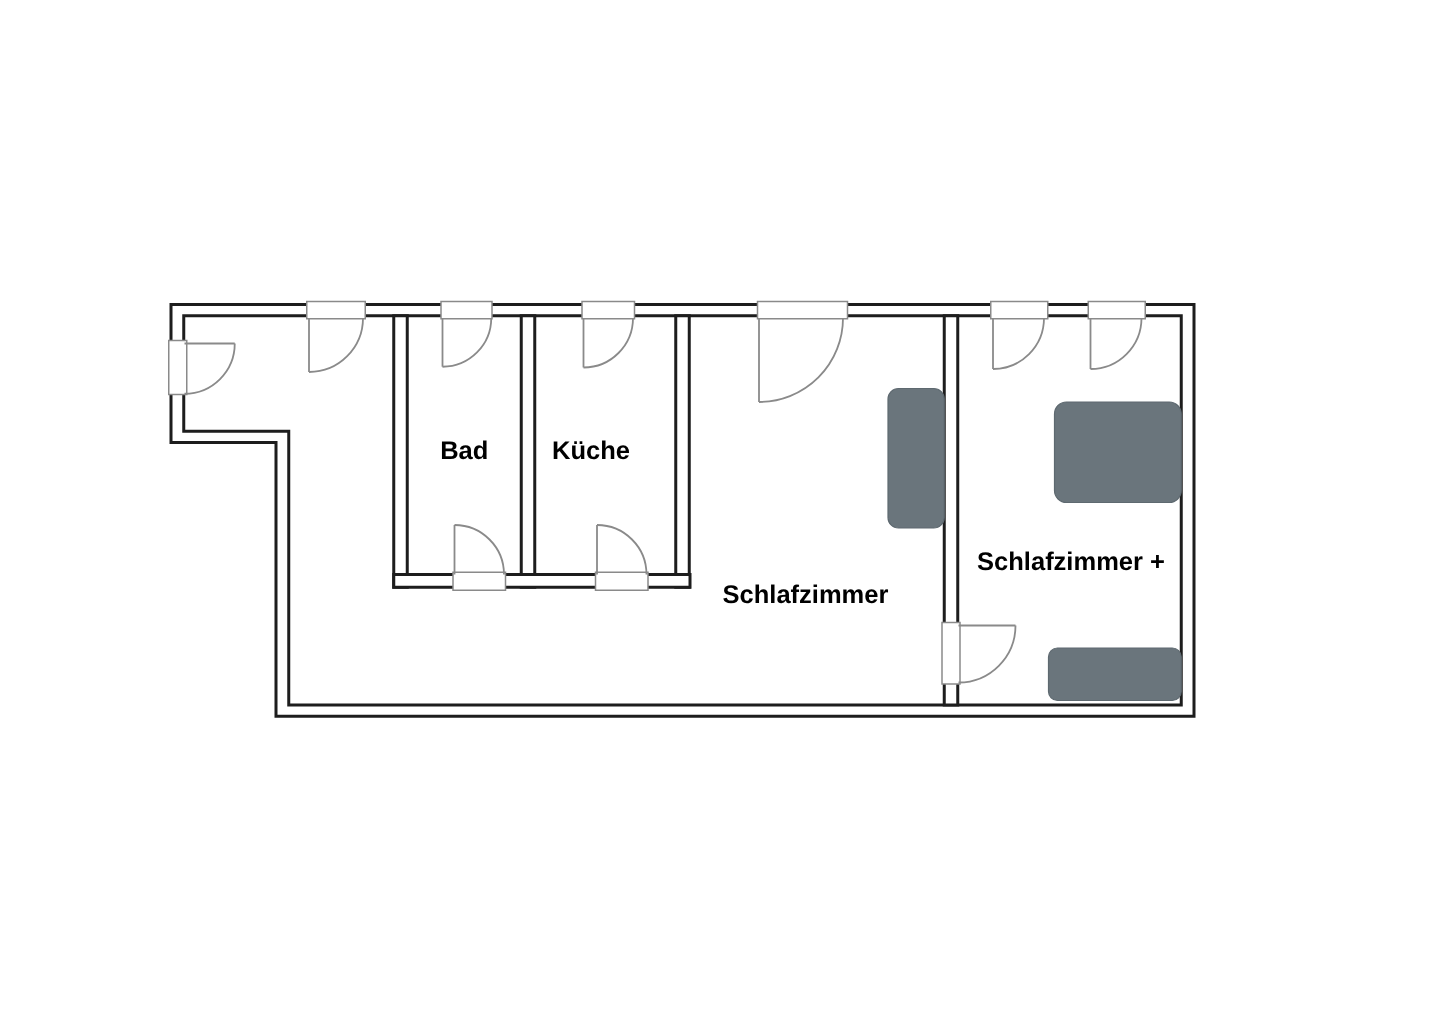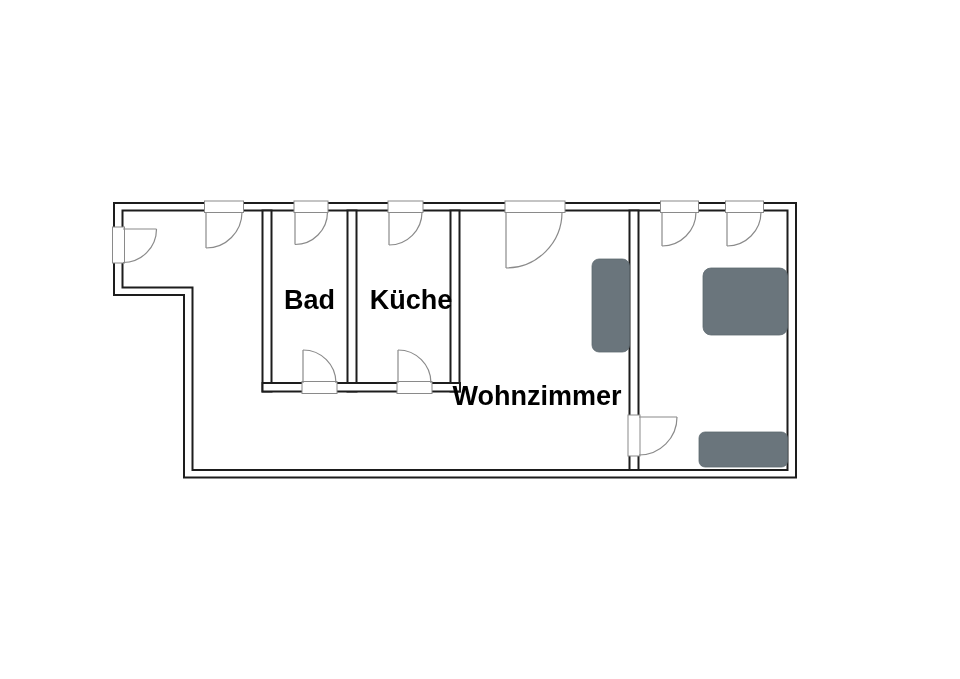--- a/index.html
+++ b/index.html
@@ -12,21 +12,21 @@
   html,body{margin:0;padding:0;background:var(--bg);}
   .stage{position:relative;width:960px;height:679px;background:var(--bg);overflow:hidden;
          font-family:"Liberation Sans", sans-serif;}
   svg{position:absolute;left:0;top:0;}
   .wall{fill:none;stroke:var(--wall);stroke-width:2;}
   .pwall{fill:var(--bg);stroke:var(--wall);stroke-width:2;}
   .dframe{fill:var(--bg);stroke:var(--door);stroke-width:1;}
   .dsym{fill:none;stroke:var(--door);stroke-width:1.2;}
   .furn{fill:var(--furn);stroke:#5e6970;stroke-width:0.8;}
   .label{position:absolute;transform:translate(-50%,-50%);color:var(--text);
-         font-weight:bold;font-size:27px;line-height:21.5px;text-align:left;white-space:nowrap;}
+         font-weight:bold;font-size:17px;line-height:21.5px;text-align:left;white-space:nowrap;}
   .label span{display:block;}
 </style>
 </head>
 <body>
 
 <div class="stage">
   <svg width="960" height="679" viewBox="0 0 960 679">
 
     <g>
       <path class="wall" d="M114,203 H796 V477.5 H184 V295 H114 Z"></path>
@@ -107,21 +107,22 @@
     <g>
       <rect class="furn" x="592" y="259" width="37.5" height="93" rx="7"></rect>
       <rect class="furn" x="703" y="268" width="84.5" height="67" rx="8"></rect>
       <rect class="furn" x="699" y="432" width="88.5" height="35" rx="6"></rect>
     </g>
   </svg>
 
   <div class="label" style="left:309.5px;top:301px">
     <span>Bad</span>
   </div>
-  <div class="label" style="left:411px;top:301px">
+  <div class="label" style="left:394px;top:301px">
     <span>Küche</span>
   </div>
   <div class="label" style="left:537px;top:397px">
-    <span>Wohnzimmer</span>
+    <span>Schlafzimmer</span>
   </div>
   <div class="label" style="left:714px;top:375px">
+    <span>Schlafzimmer +</span>
   </div>
 </div>
 
 </body></html>

